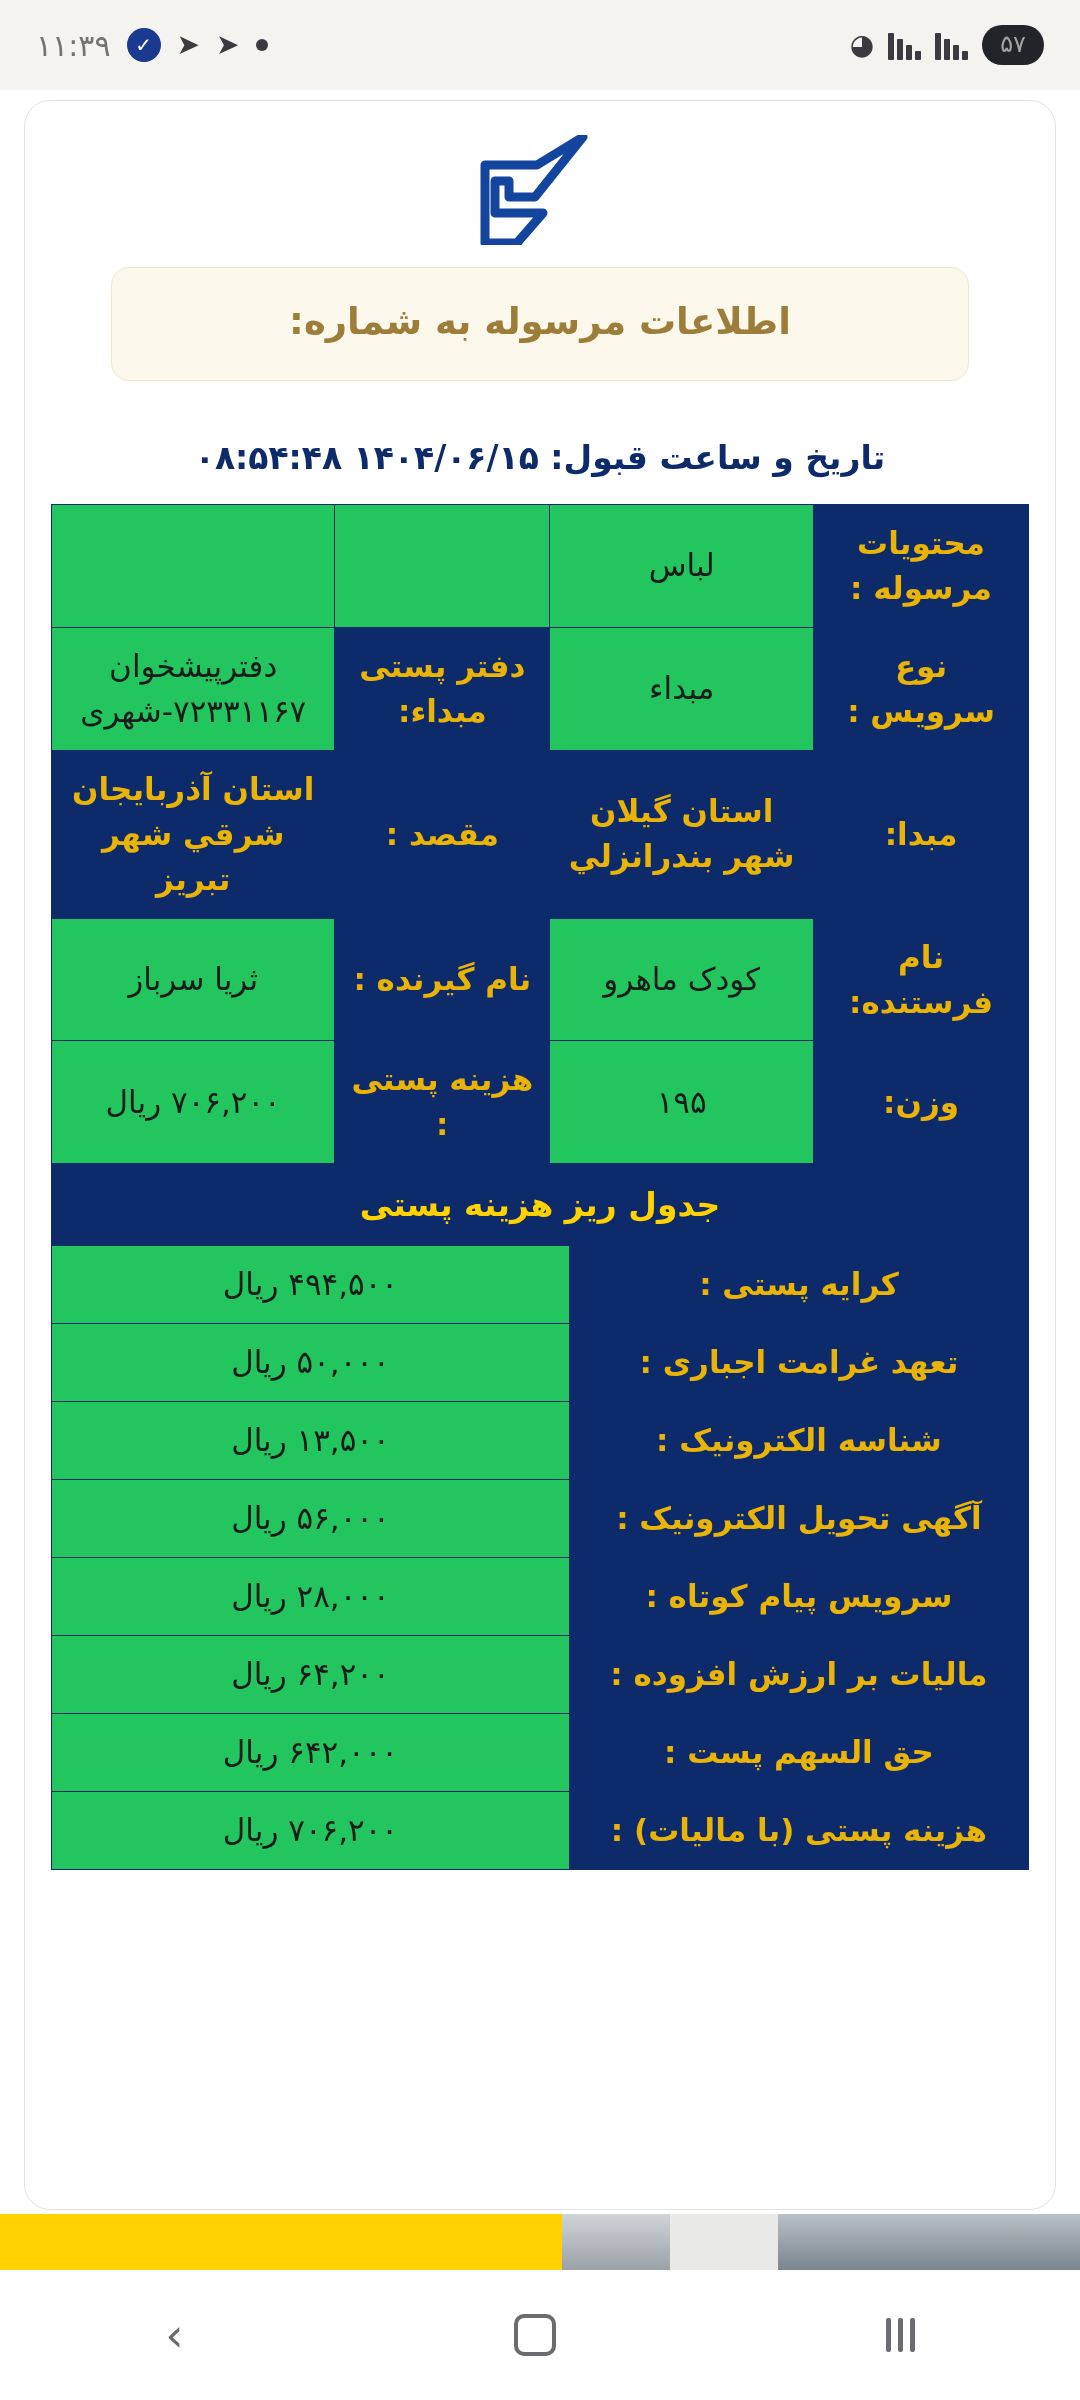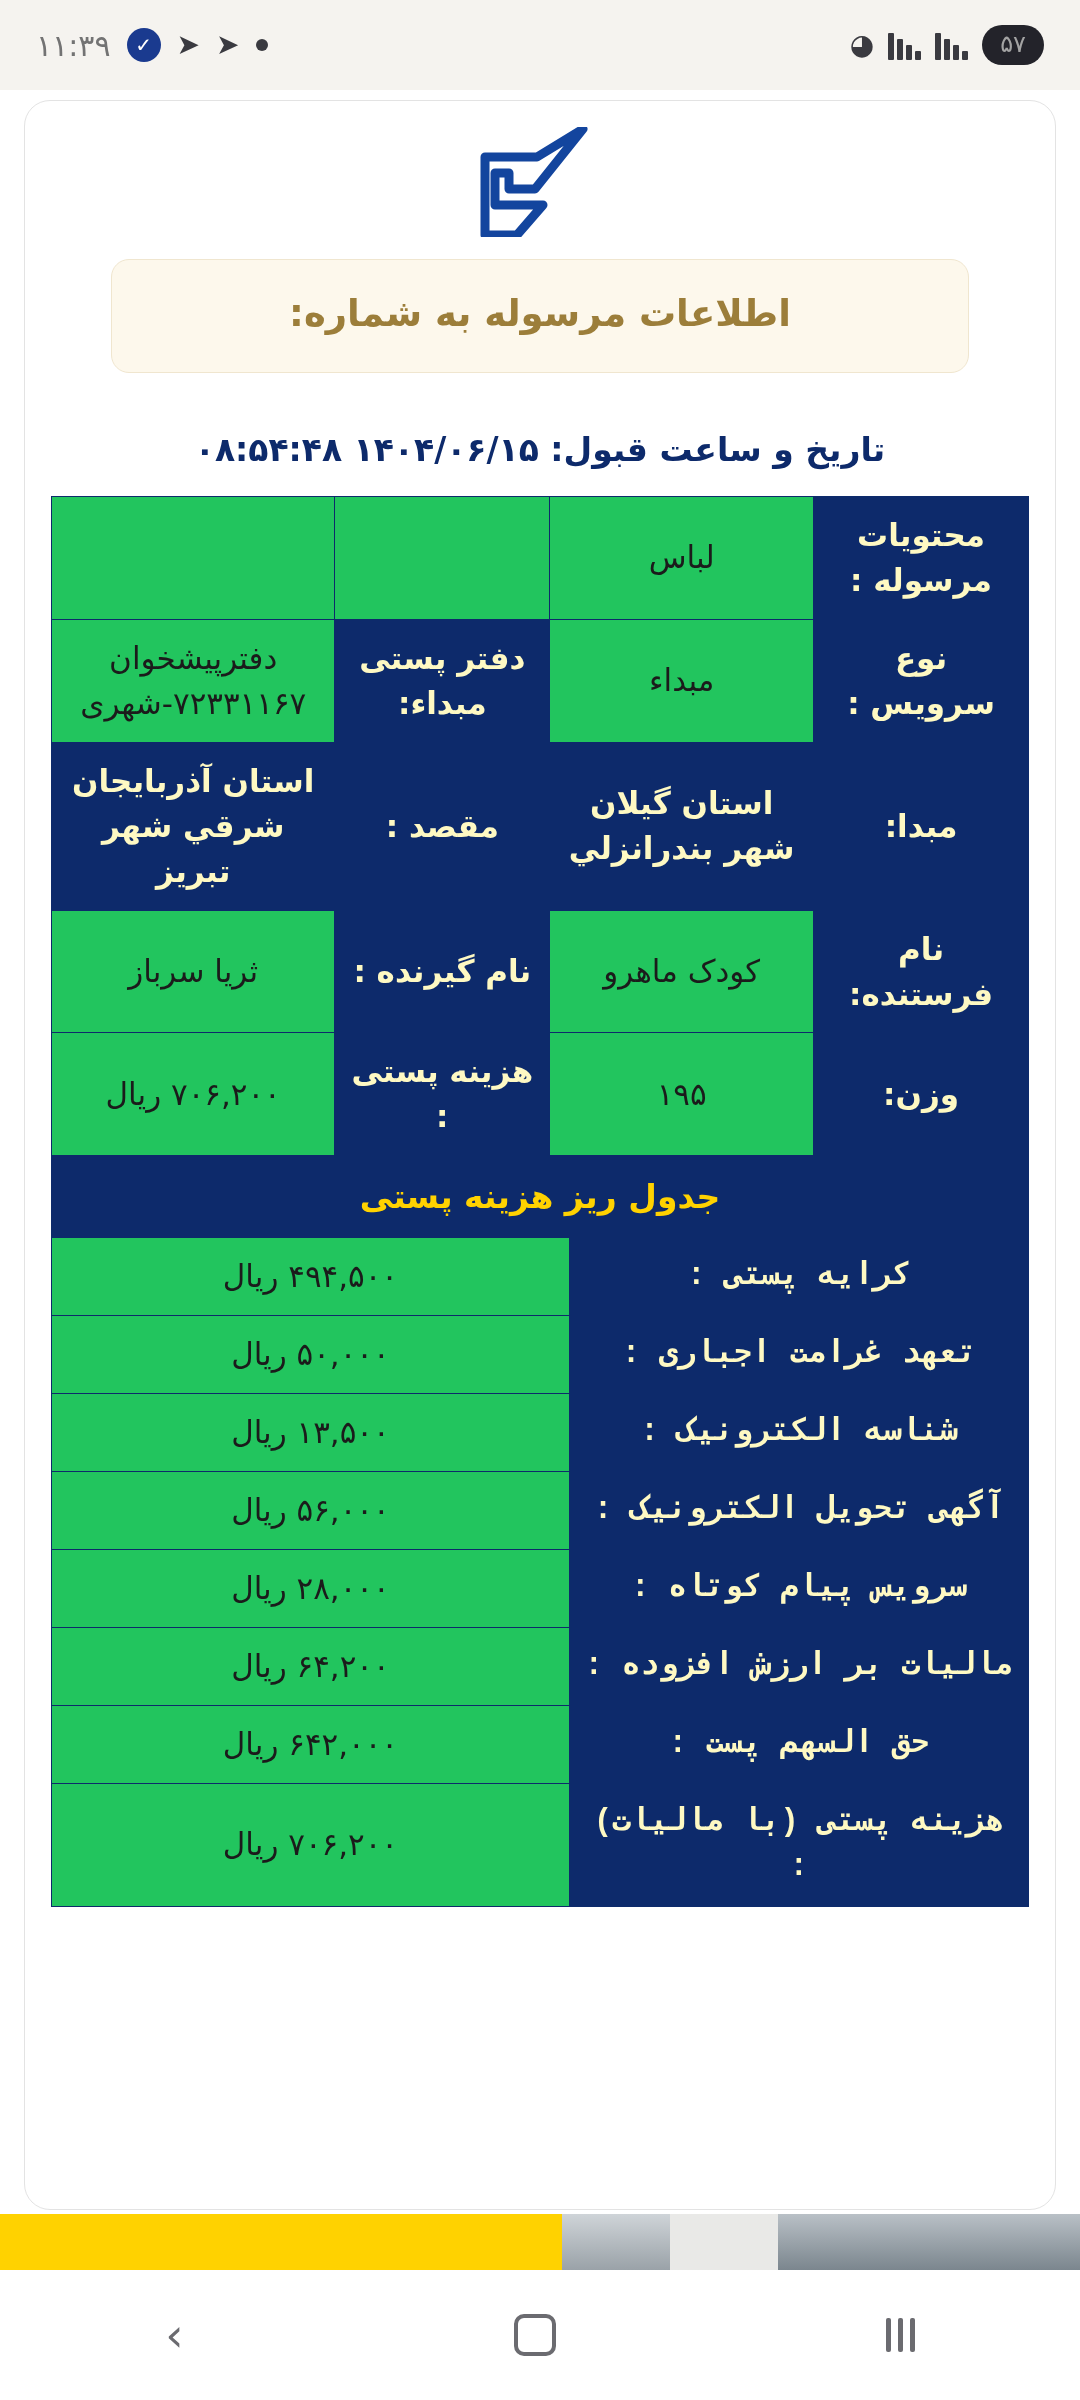--- a/index.html
+++ b/index.html
@@ -67,21 +67,21 @@
     background: #ffffff;
     padding: 0 24px;
     position: relative;
     overflow: hidden;
   }
   .card {
     background: #ffffff;
     border: 1px solid #e3e3e3;
     border-radius: 26px;
     margin-top: 10px;
-    padding: 20px 26px 40px;
+    padding: 28px 26px 40px;
     height: 2110px;
   }
 
   .logo-row { display: flex; justify-content: center; padding: 6px 0 16px; }
 
   .headline-box {
     background: #fdf8ec;
     border: 1px solid #f0e6cf;
     border-radius: 18px;
     margin: 6px 60px 0;
@@ -118,35 +118,35 @@
     border: 1px solid #0d2a6b;
     padding: 16px 14px;
     font-size: 31px;
     vertical-align: middle;
     text-align: center;
     line-height: 1.45;
     color: #222;
   }
   td.hd {
     background: #0d2a6b;
-    color: #fef9c3;
+    color: #eab308;
     font-weight: bold;
   }
   td.val { background: #22c55e; color: #1b1b1b; }
   .band {
     background: #0d2a6b;
     color: #ffd200;
     font-weight: bold;
     font-size: 33px;
     text-align: center;
     padding: 20px 10px;
     border: 1px solid #0d2a6b;
   }
 
-  .fees td.hd { width: 47%; text-align: center; font-family: Liberation Mono, monospace; }
+  .fees td.hd { width: 47%; text-align: center; }
   .fees td.val { width: 53%; }
 
   
   .bottom-strip {
     flex: 0 0 auto;
     height: 56px;
     display: flex;
   }
   .bs1 { width: 28%; background: linear-gradient(180deg,#b9c0c6,#7b868e); }
   .bs2 { width: 10%; background: #e9e9e7; }

